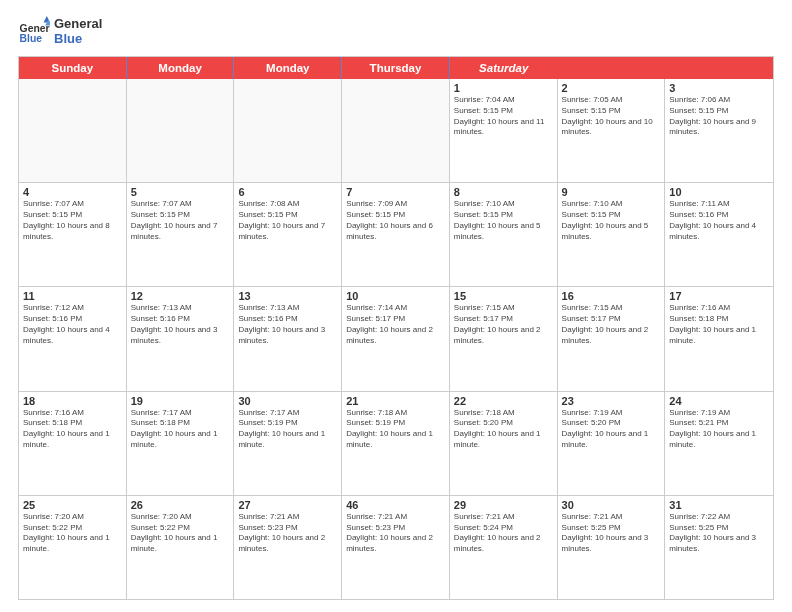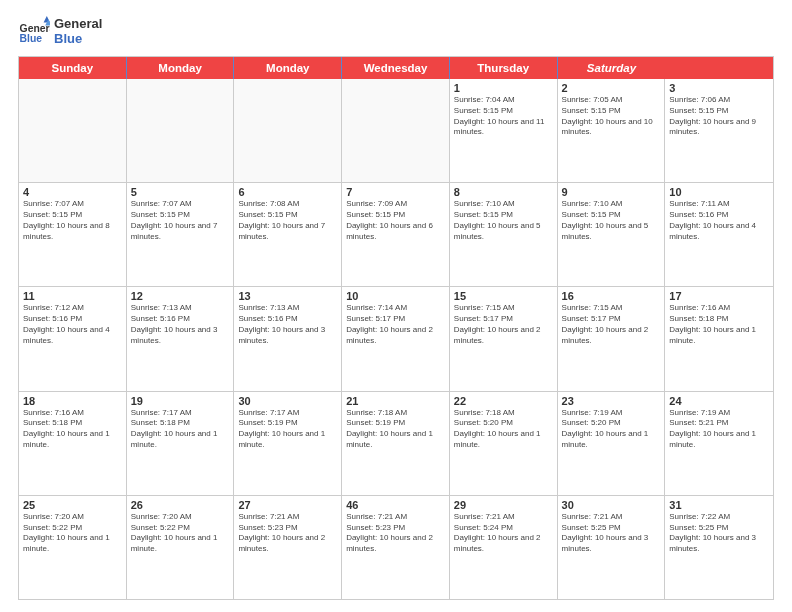--- a/index.html
+++ b/index.html
@@ -124,21 +124,20 @@
       <div class="month-title"></div>
       <div class="location"></div>
     </div>
   </div>
 
   <div class="calendar">
     <div class="cal-header" id="cal-header">
         <div class="cal-header-cell">Sunday</div>
         <div class="cal-header-cell">Monday</div>
         <div class="cal-header-cell">Monday</div>
-        <div class="cal-header-cell">Wednesday</div>
         <div class="cal-header-cell">Thursday</div>
         <div class="cal-header-cell">Saturday</div>
       </div>
     <div class="cal-body" id="cal-body">
         <div class="cal-row">
           <div class="cal-cell empty"></div>
           <div class="cal-cell empty"></div>
           <div class="cal-cell empty"></div>
           <div class="cal-cell empty"></div>
           <div class="cal-cell">

